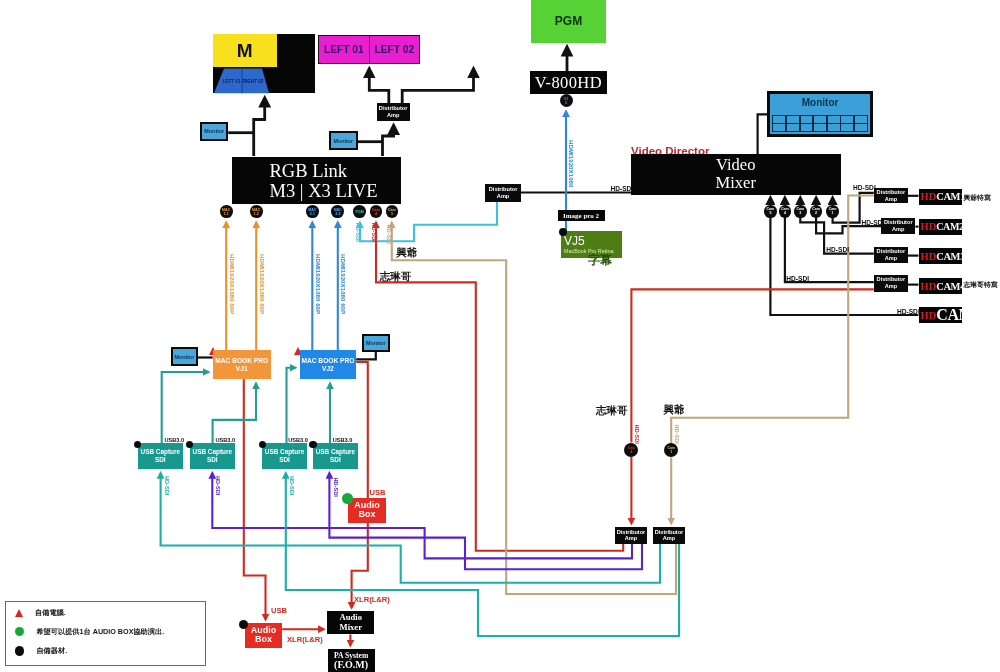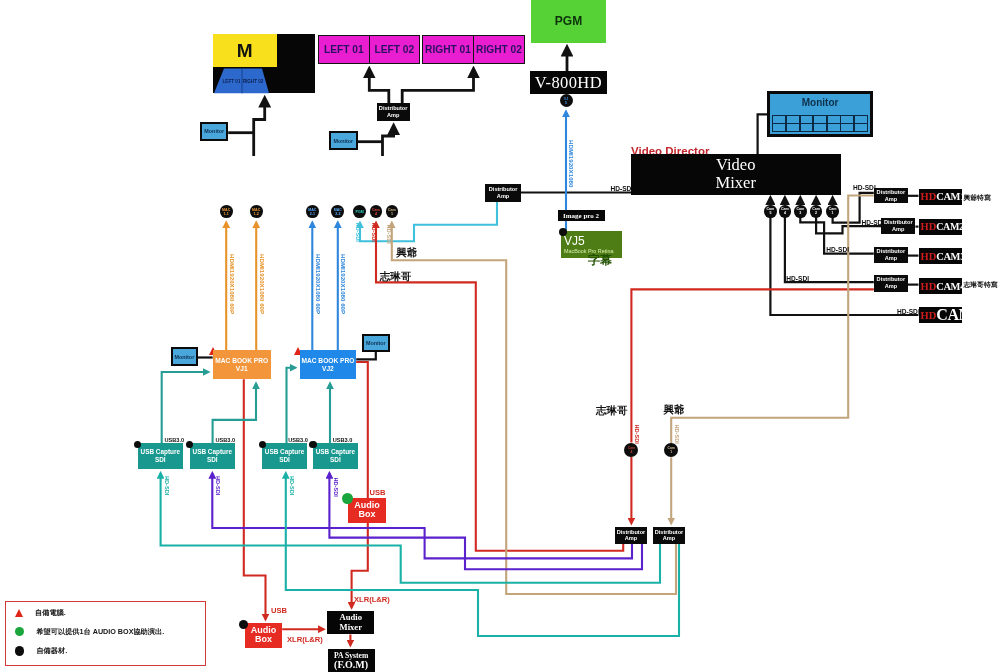--- a/index.html
+++ b/index.html
@@ -185,28 +185,20 @@
 </svg>
 
 <div class="abs pair" style="left:318px;top:34.7px;width:102px;height:29.3px;">
   <div>
         <span>LEFT 01</span>
       </div>
   <div>
         <span>LEFT 02</span>
       </div>
 </div>
-<div class="abs pair" style="left:422px;top:34.7px;width:103px;height:29.3px;">
-  <div>
-        <span>RIGHT 01</span>
-      </div>
-  <div>
-        <span>RIGHT 02</span>
-      </div>
-</div>
 
 <div class="abs center" style="left:531px;top:0px;width:75px;height:42.5px;background:#56d236;">
   <span style="font-weight:bold;font-size:12px;color:#0c310c;">PGM</span>
 </div>
 
 <div class="abs center blackbox" style="left:529.6px;top:71.4px;width:77.5px;height:23px;">
   <span style="font-size:16.5px;letter-spacing:0.4px;">V-800HD</span>
 </div>
 <div class="abs center port" style="left:559.5px;top:94.3px;width:13px;height:13px;color:#3d8fe8;">
   <span>VJ</span>
@@ -252,20 +244,24 @@
 </div>
 <div class="abs center amp" style="left:614.8px;top:526.8px;width:32.4px;height:17.2px;">
   <span>Distributor</span>
   <span>Amp</span>
 </div>
 <div class="abs center amp" style="left:653.2px;top:526.8px;width:31.6px;height:17.2px;">
   <span>Distributor</span>
   <span>Amp</span>
 </div>
 
+<div class="abs blackbox" style="left:231.5px;top:156.5px;width:169.5px;height:47px;padding:4px 0 0 38px;">
+  <div style="font-size:18.5px;line-height:20px;">RGB Link</div>
+  <div style="font-size:18.5px;line-height:20px;">M3 | X3 LIVE</div>
+</div>
 
 <div class="abs center port" style="left:219.8px;top:205.4px;width:12.8px;height:12.8px;color:#f49d3c;">
   <span>MAC</span>
       <span>1-1</span>
 </div>
 <div class="abs center port" style="left:249.8px;top:205.4px;width:12.8px;height:12.8px;color:#f49d3c;">
   <span>MAC</span>
       <span>1-2</span>
 </div>
 <div class="abs center port" style="left:305.9px;top:205.4px;width:12.8px;height:12.8px;color:#58a8f8;">

